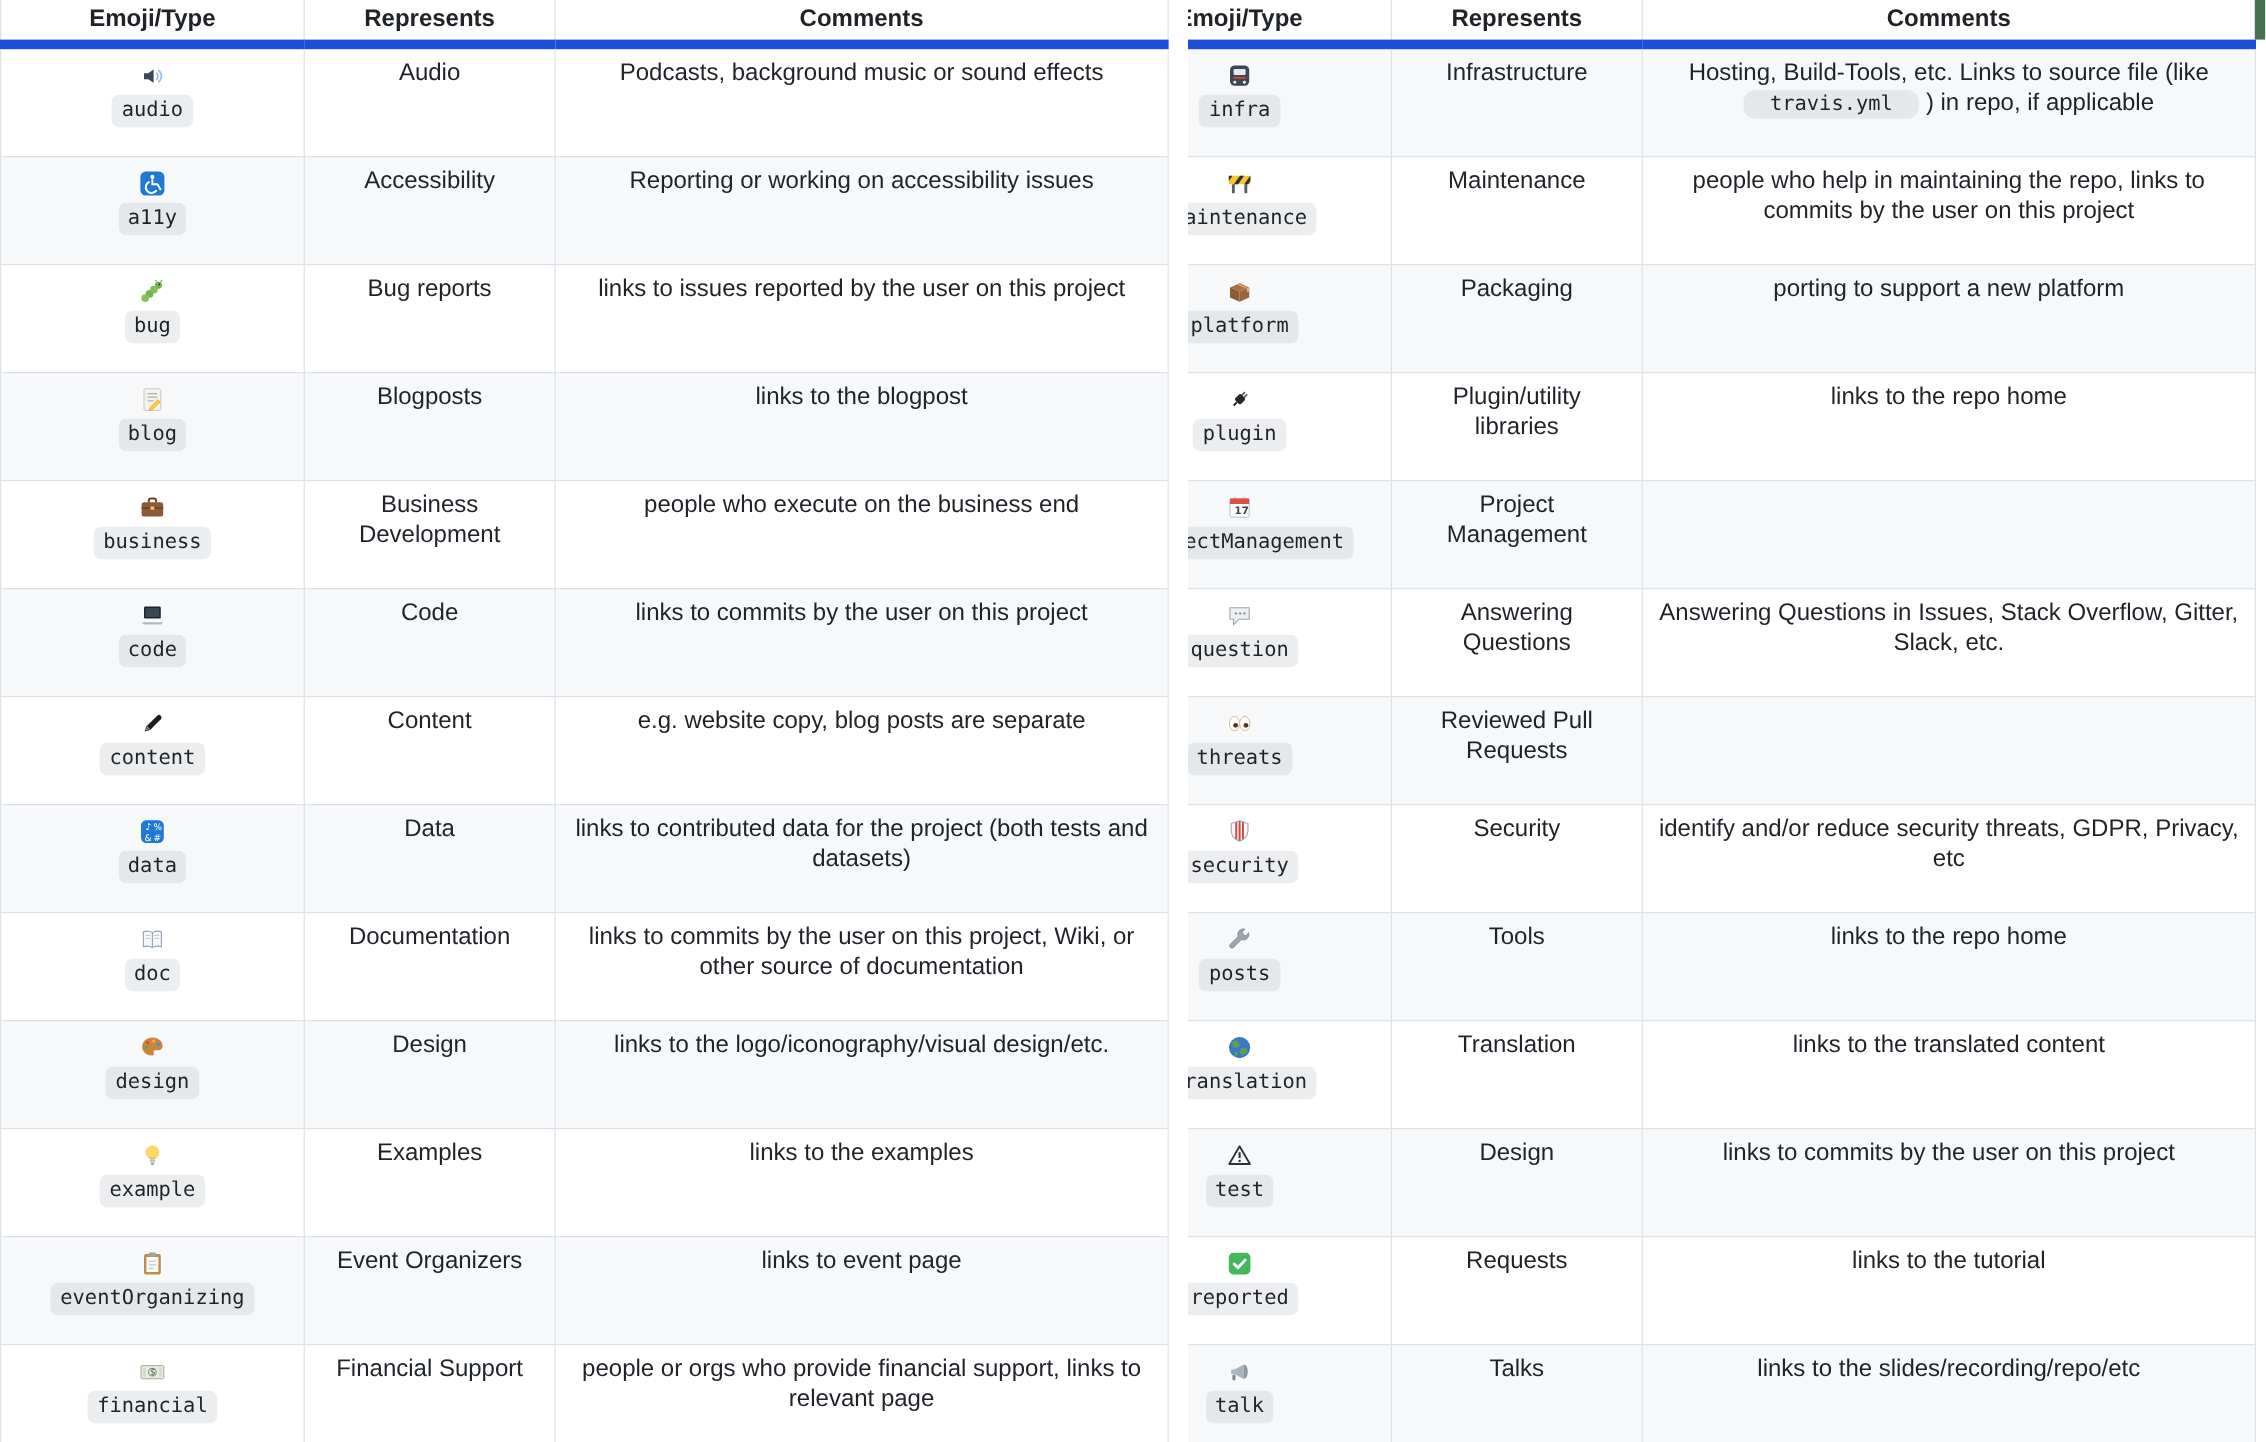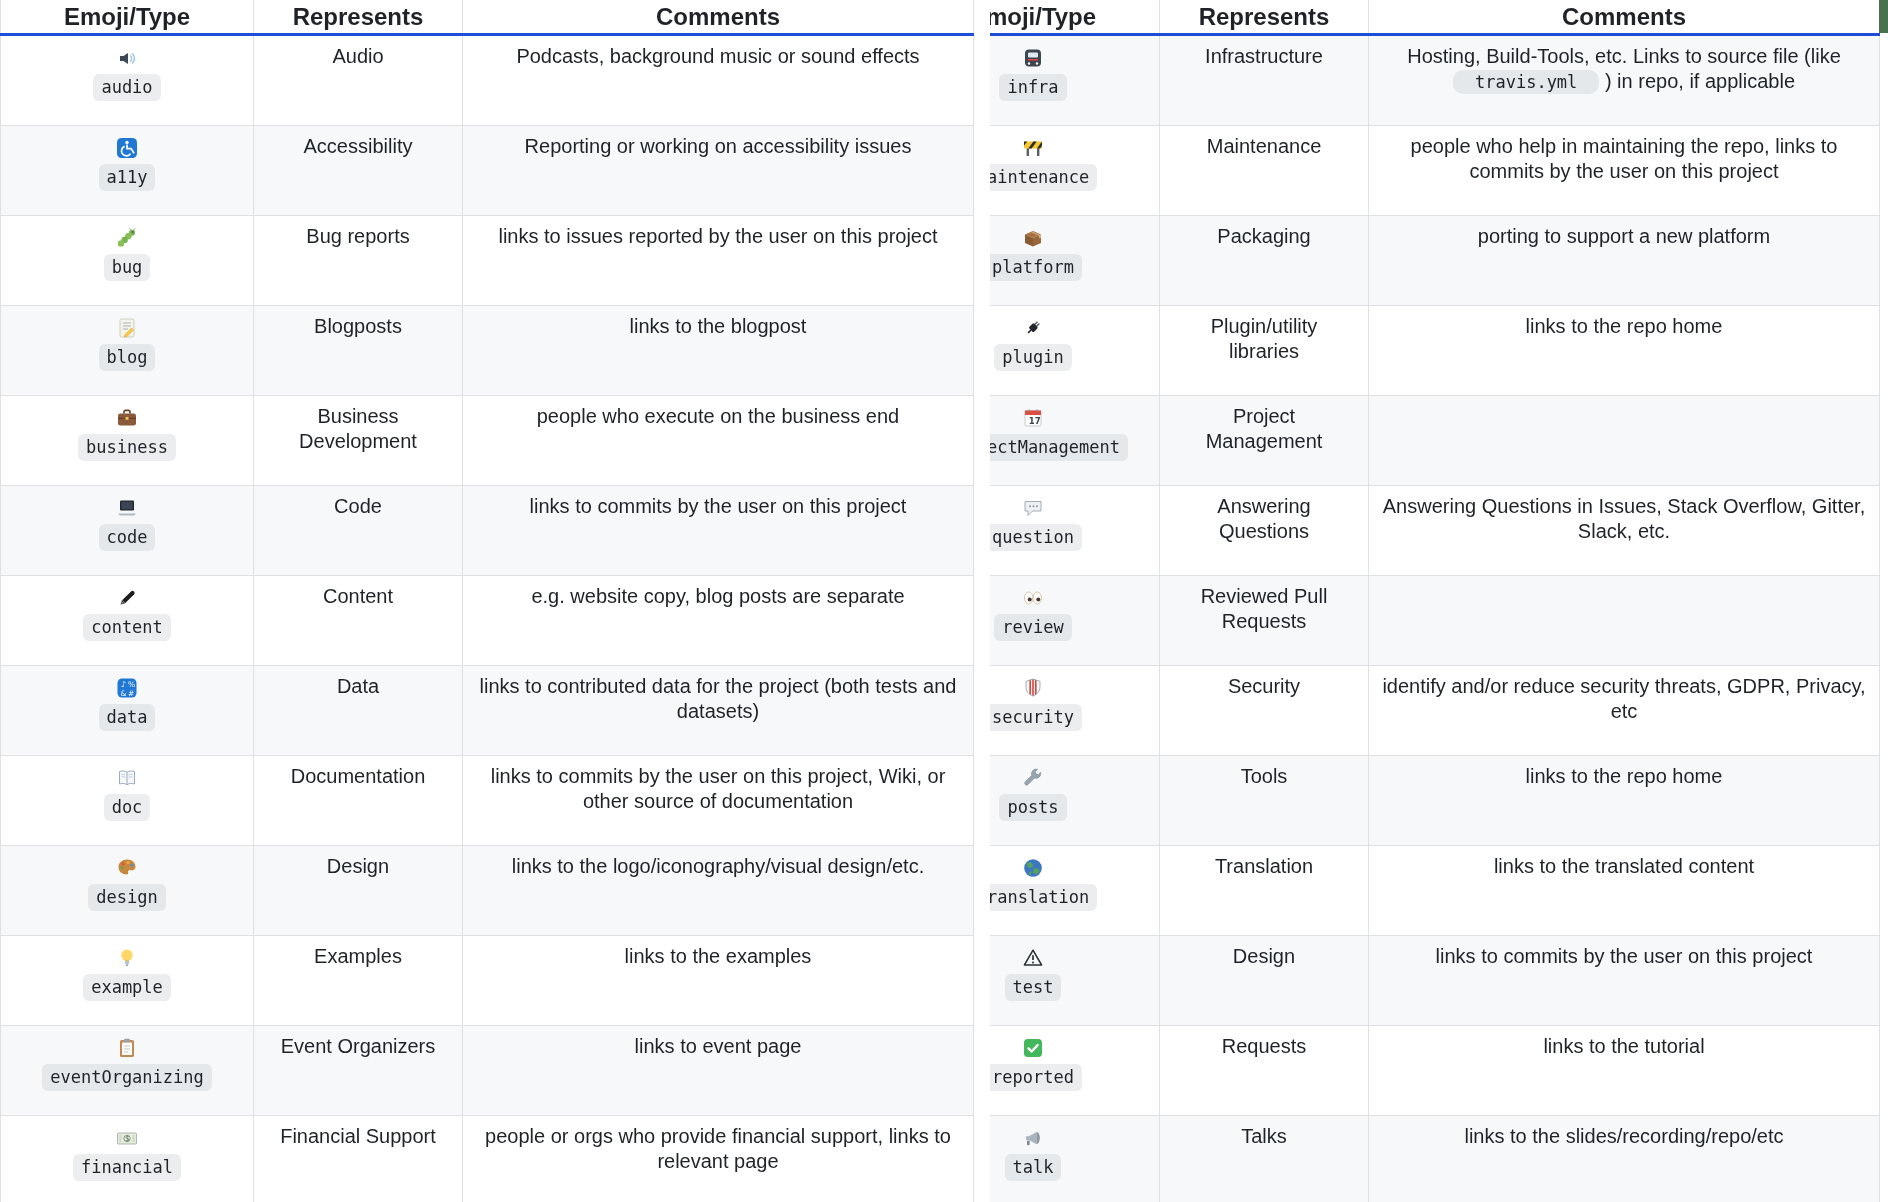--- a/index.html
+++ b/index.html
@@ -7,22 +7,22 @@
     position:relative;width:1888px;height:1202px;overflow:hidden;background:#fff;
     font-family:"Liberation Sans","DejaVu Sans",sans-serif;color:#1f2328;font-size:20px;
   }
   .panel{position:absolute;top:0;height:1202px;overflow:hidden;}
   .panel-left{left:0;width:974px;}
   .panel-right{left:990px;width:890px;}
   .panel-right table{margin-left:-84px;}
   table{border-collapse:collapse;table-layout:fixed;width:973px;background:#fff;}
   th,td{border:1px solid #dde1e6;text-align:center;vertical-align:top;overflow:visible;}
   thead th{
-    height:33px;padding:0 13px;vertical-align:middle;font-weight:700;font-size:24px;
-    border-top:none;border-bottom:3px solid #1d4ed8;background:#fff;white-space:nowrap;
+    height:33px;padding:0 13px;vertical-align:middle;font-weight:700;font-size:20px;
+    border-top:none;border-bottom:8px solid #1d4ed8;background:#fff;white-space:nowrap;
   }
   tbody td{height:77px;line-height:25px;}
   td.c-type{padding:8px 8px 4px;}
   td.c-rep{padding:8px 24px 4px;}
   td.c-com{padding:8px 13px 4px;}
   .tbl-left tbody tr:nth-child(even){background:#f6f8fa;}
   .tbl-right tbody tr:nth-child(odd){background:#f6f8fa;}
   .emoji{display:block;width:22px;height:22px;margin:3px auto 5px;}
   .emoji svg{display:block;width:22px;height:22px;}
   .chip{
@@ -367,21 +367,21 @@
           <tr>
             <td class="c-type">
               <span class="emoji">
                 <svg viewBox="0 0 22 22" xmlns="http://www.w3.org/2000/svg">
                   <ellipse cx="6.7" cy="11" rx="4.2" ry="6" fill="#fff" stroke="#d3b78f" stroke-width=".8"></ellipse>
                   <ellipse cx="15.3" cy="11" rx="4.2" ry="6" fill="#fff" stroke="#d3b78f" stroke-width=".8"></ellipse>
                   <circle cx="7.7" cy="12.4" r="2" fill="#4e342e"></circle>
                   <circle cx="16.3" cy="12.4" r="2" fill="#4e342e"></circle>
                 </svg>
               </span>
-              <div><code class="chip">review</code></div>
+              <div><code class="chip">threats</code></div>
             </td>
             <td class="c-rep">Reviewed Pull Requests</td>
             <td class="c-com"></td>
           </tr>
           <tr>
             <td class="c-type">
               <span class="emoji">
                 <svg viewBox="0 0 22 22" xmlns="http://www.w3.org/2000/svg">
                   <clipPath id="shp">
                     <path d="M11 2l7 2.3v5.4c0 4.8-3.1 8-7 9.3-3.9-1.3-7-4.5-7-9.3V4.3z"></path>

